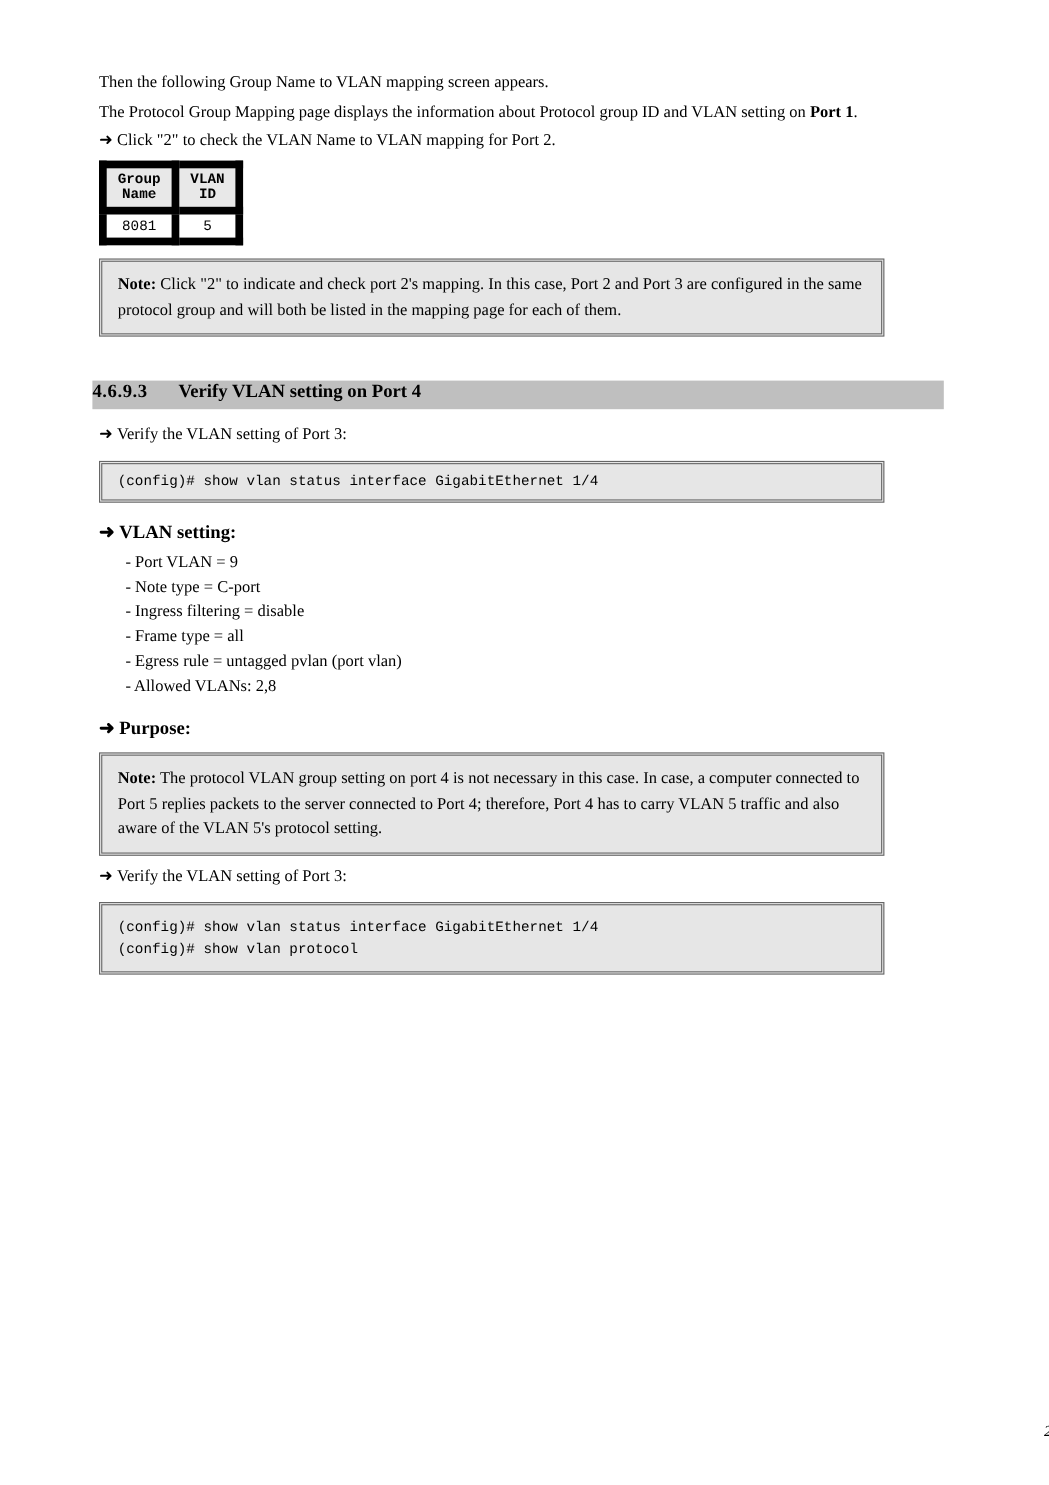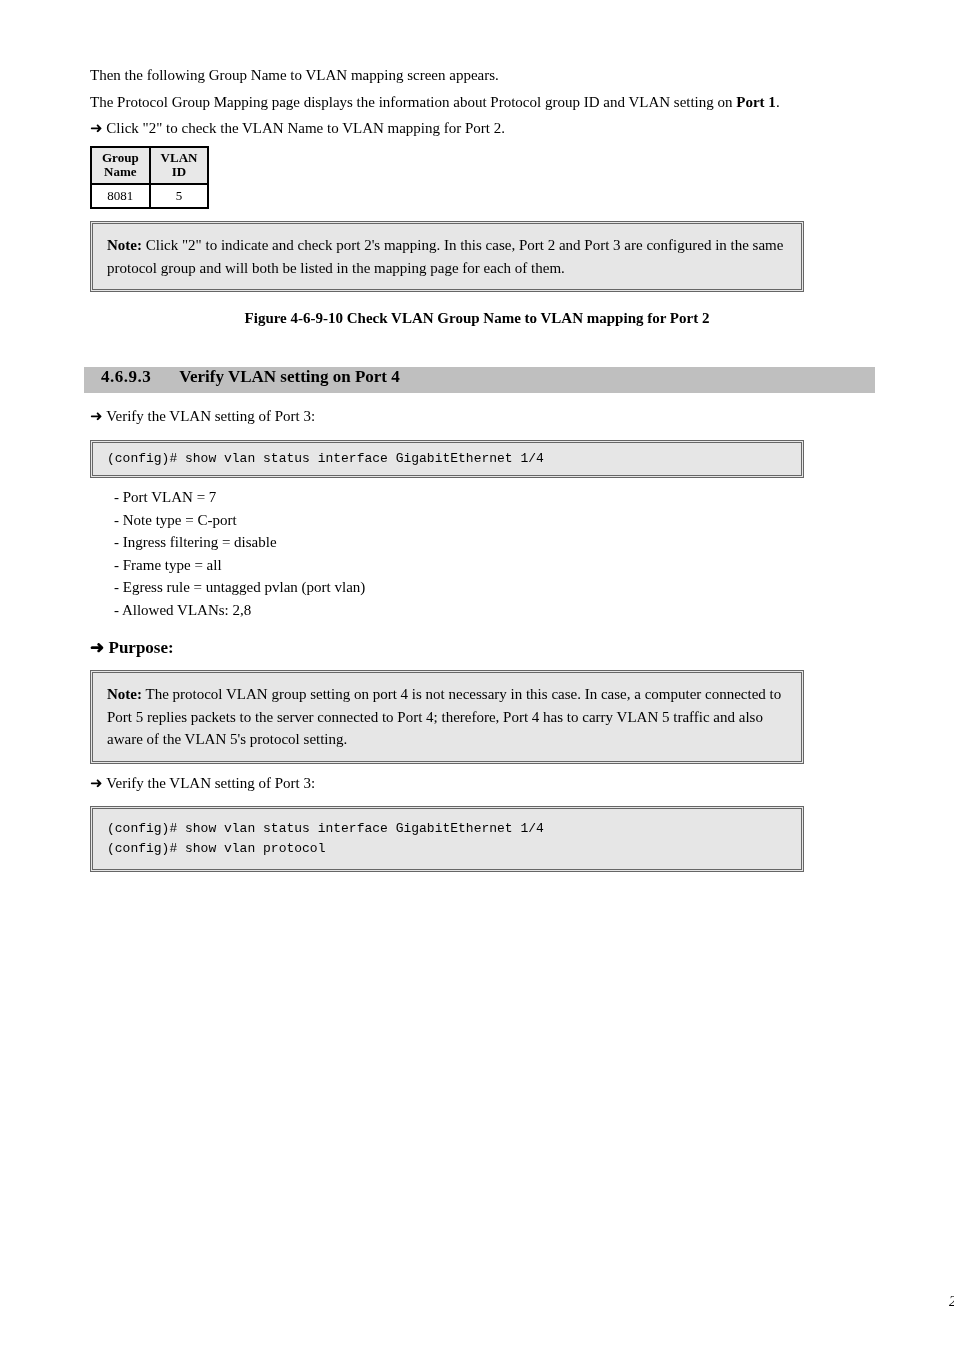--- a/index.html
+++ b/index.html
@@ -35,23 +35,23 @@
   ul.dash li::before{content:"- ";}
   .figure-caption{font-size:15px;font-weight:bold;text-align:center;margin-top:18px;}
 
   
   table.group-table{
     border-collapse:collapse;
     margin-top:6px;
     background:#fff;
   }
   table.group-table th, table.group-table td{
-    border:2px solid #000000;
+    border:7px solid #000000;
     padding:3px 10px 3px 10px;
-    font-family:Liberation Serif, serif;
+    font-family:Liberation Mono, monospace;
     font-size:13px;
   }
   table.group-table th{
     background:#e8e8e8;
     font-weight:bold;
     text-align:center;
     line-height:1.15;
   }
   table.group-table td{
     text-align:center;
@@ -78,21 +78,21 @@
     line-height:1.5;
     font-family:"Times New Roman",Times,serif;
   }
   .framed.note .note-label{font-weight:bold;}
   .framed.slim{padding:6px 14px;}
 
   
   .section-bar{
     background:#bfbfbf;
     width:100%;
-    padding:0 0 6px 17px;
+    padding:0 0 6px 0;
     margin:40px 0 12px -6px;
     box-sizing:content-box;
   }
   .section-bar .num{
     font-size:17px;
     font-weight:bold;
     letter-spacing:0.5px;
   }
   .section-bar .title{
     font-size:17px;
@@ -138,34 +138,34 @@
         <td>8081</td>
         <td class="center">5</td>
       </tr>
     </tbody>
   </table>
 
   <div class="framed note">
     <span class="note-label">Note:</span><span> Click "2" to indicate and check port 2's mapping. In this case, Port 2 and Port 3 are configured in the same protocol group and will both be listed in the mapping page for each of them.</span>
   </div>
 
-  <div class="figure-caption">Figure 4-6-9-10 Check VLAN Group Name to VLAN mapping for Port 2</div>
 
   <div class="section-bar">
     <span class="num">4.6.9.3</span>
     <span class="title">Verify VLAN setting on Port 4</span>
   </div>
 
   <div class="para arrow">Verify the VLAN setting of Port 3:</div>
 
   <div class="framed code slim">(config)# show vlan status interface GigabitEthernet 1/4</div>
 
+  <div class="h-sub arrow">VLAN setting:</div>
 
   <ul class="dash">
-    <li>Port VLAN = 7</li>
+    <li>Port VLAN = 9</li>
     <li>Note type = C-port</li>
     <li>Ingress filtering = disable</li>
     <li>Frame type = all</li>
     <li>Egress rule = untagged pvlan (port vlan)</li>
     <li>Allowed VLANs: 2,8</li>
   </ul>
 
   <div class="h-sub arrow">Purpose:</div>
 
 

